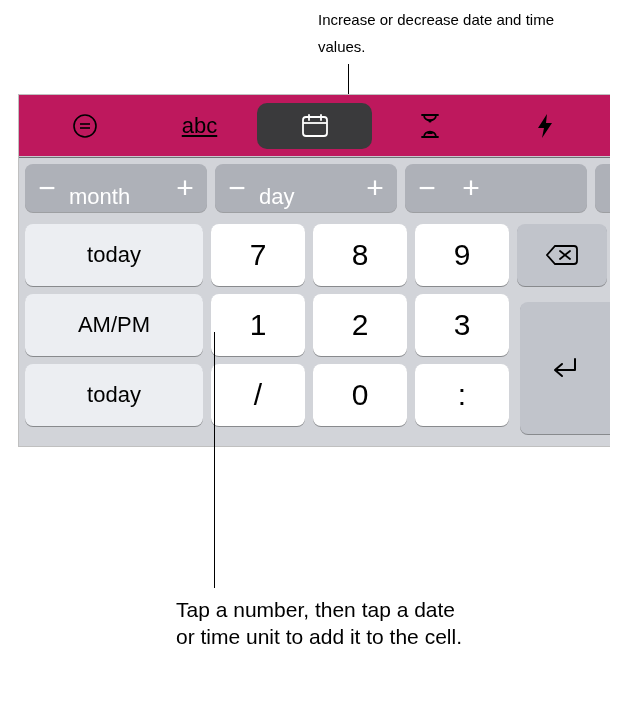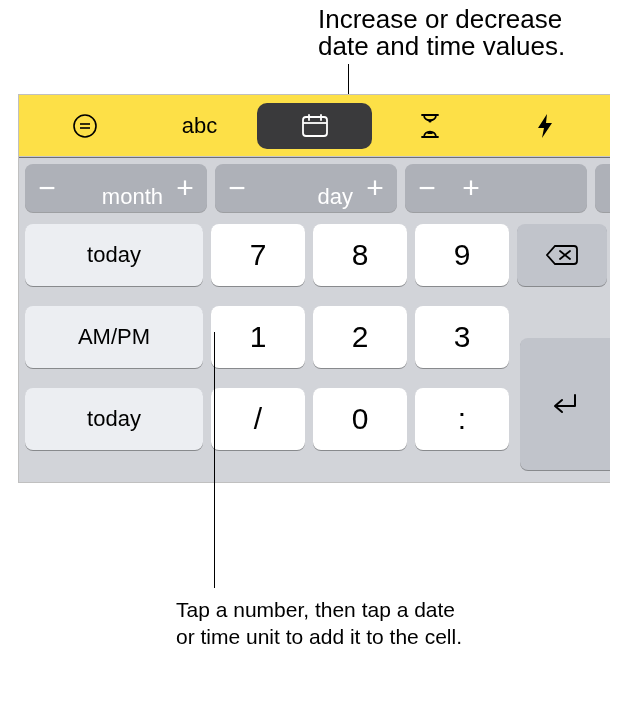--- a/index.html
+++ b/index.html
@@ -10,21 +10,21 @@
     height: 714px;
     position: relative;
     overflow: hidden;
   }
 
   
   .callout-top {
     position: absolute;
     left: 318px;
     top: 6px;
-    font-size: 26px;
+    font-size: 15px;
     line-height: 27px;
     color: #000;
     width: 280px;
   }
   .callout-top-line {
     position: absolute;
     left: 348px;
     top: 64px;
     width: 1px;
     height: 32px;
@@ -40,23 +40,24 @@
     border: 1px solid #c0c0c0;
     border-right: none;
     background: #d2d4d9;
   }
 
   
   .toolbar {
     display: flex;
     align-items: center;
     height: 62px;
-    background: #fde047;
+    background: #be185d;
     border-bottom: 1px solid #c7c7cc;
     padding: 0 8px;
+    text-decoration: underline;
   }
   .tb-btn {
     flex: 1;
     display: flex;
     align-items: center;
     justify-content: center;
     height: 46px;
     border-radius: 10px;
     color: #000;
     font-size: 22px;
@@ -91,28 +92,28 @@
     font-weight: 400;
   }
   .stepper.peek { flex: 0 0 40px; border-radius: 8px 0 0 8px; justify-content:flex-start; padding-left:10px;}
   .stepper .dec, .stepper .inc {
     width: 44px;
     text-align: center;
     font-size: 30px;
     font-weight: 300;
     line-height: 1;
   }
-  .stepper .lbl { flex: 1; text-align: right; margin-top: 17px; }
+  .stepper .lbl { flex: 1; text-align: left; margin-top: 17px; }
 
   
   .keys {
     background: #d2d4d9;
     padding: 6px 0 12px 6px;
   }
-  .krow { display: flex; gap: 8px; margin-bottom: 20px; }
+  .krow { display: flex; gap: 8px; margin-bottom: 8px; }
   .krow:last-child { margin-bottom: 0; }
   .key {
     height: 62px;
     border-radius: 8px;
     box-shadow: 0 1px 0 rgba(0,0,0,0.35);
     display: flex;
     align-items: center;
     justify-content: center;
     font-size: 30px;
     color: #000;

